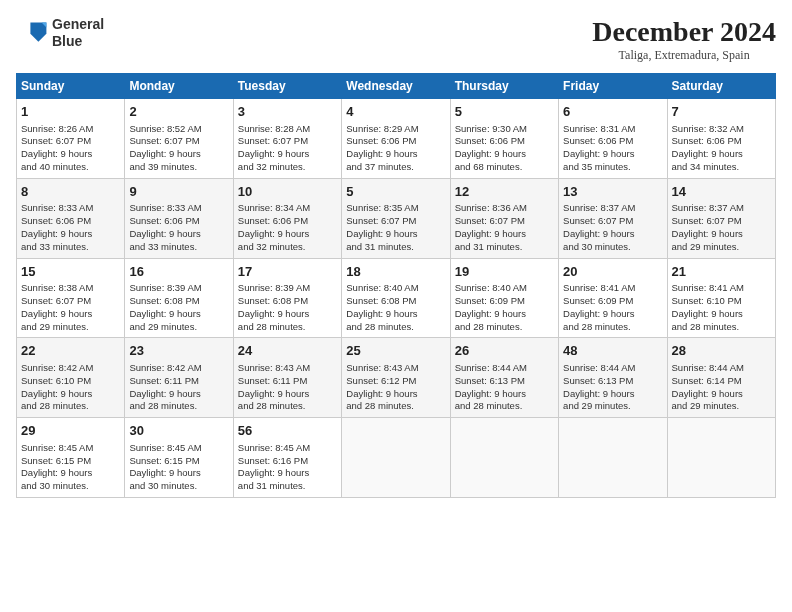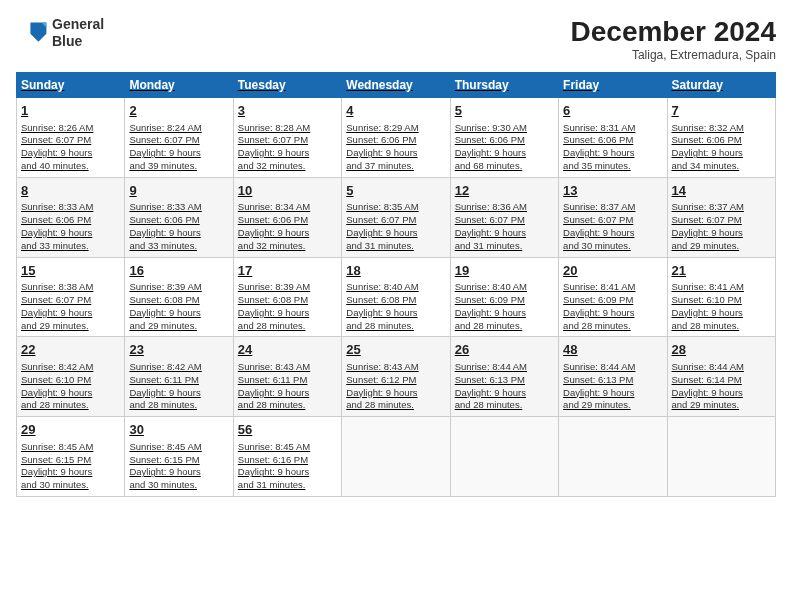--- a/index.html
+++ b/index.html
@@ -32,37 +32,37 @@
       font-size: 14px;
       font-weight: bold;
       color: #333;
       line-height: 1.2;
     }
     .logo-icon {
       width: 32px;
       height: 28px;
     }
     .title-block {
-      text-align: right;
+      text-align: center;
+      font-family: Liberation Serif, serif;
     }
     .month-title {
       font-size: 28px;
       font-weight: bold;
       color: #222;
     }
     .location {
       font-size: 12px;
       color: #444;
     }
     .calendar {
       flex: 1;
       border-collapse: collapse;
       width: 100%;
       table-layout: fixed;
-      text-decoration: underline;
     }
     .calendar th {
       background: #1a6ab1;
       color: #fff;
       font-size: 12px;
       font-weight: bold;
       padding: 5px 4px;
       text-align: left;
       border: 1px solid #1a6ab1;
     }
@@ -119,21 +119,21 @@
           <th>Tuesday</th>
           <th>Wednesday</th>
           <th>Thursday</th>
           <th>Friday</th>
           <th>Saturday</th>
         </tr>
     </thead>
     <tbody id="calendar-body">
         <tr>
           <td><span class="day-num">1</span><span>Sunrise: 8:26 AM</span><br><span>Sunset: 6:07 PM</span><br><span>Daylight: 9 hours</span><br><span>and 40 minutes.</span><br></td>
-          <td><span class="day-num">2</span><span>Sunrise: 8:24 AM</span><br><span>Sunset: 6:07 PM</span><br><span>Daylight: 9 hours</span><br><span>and 39 minutes.</span><br></td>
+          <td><span class="day-num">2</span><span>Sunrise: 8:52 AM</span><br><span>Sunset: 6:07 PM</span><br><span>Daylight: 9 hours</span><br><span>and 39 minutes.</span><br></td>
           <td><span class="day-num">3</span><span>Sunrise: 8:28 AM</span><br><span>Sunset: 6:07 PM</span><br><span>Daylight: 9 hours</span><br><span>and 32 minutes.</span><br></td>
           <td><span class="day-num">4</span><span>Sunrise: 8:29 AM</span><br><span>Sunset: 6:06 PM</span><br><span>Daylight: 9 hours</span><br><span>and 37 minutes.</span><br></td>
           <td><span class="day-num">5</span><span>Sunrise: 9:30 AM</span><br><span>Sunset: 6:06 PM</span><br><span>Daylight: 9 hours</span><br><span>and 68 minutes.</span><br></td>
           <td><span class="day-num">6</span><span>Sunrise: 8:31 AM</span><br><span>Sunset: 6:06 PM</span><br><span>Daylight: 9 hours</span><br><span>and 35 minutes.</span><br></td>
           <td><span class="day-num">7</span><span>Sunrise: 8:32 AM</span><br><span>Sunset: 6:06 PM</span><br><span>Daylight: 9 hours</span><br><span>and 34 minutes.</span><br></td>
         </tr>
         <tr>
           <td><span class="day-num">8</span><span>Sunrise: 8:33 AM</span><br><span>Sunset: 6:06 PM</span><br><span>Daylight: 9 hours</span><br><span>and 33 minutes.</span><br></td>
           <td><span class="day-num">9</span><span>Sunrise: 8:33 AM</span><br><span>Sunset: 6:06 PM</span><br><span>Daylight: 9 hours</span><br><span>and 33 minutes.</span><br></td>
           <td><span class="day-num">10</span><span>Sunrise: 8:34 AM</span><br><span>Sunset: 6:06 PM</span><br><span>Daylight: 9 hours</span><br><span>and 32 minutes.</span><br></td>

